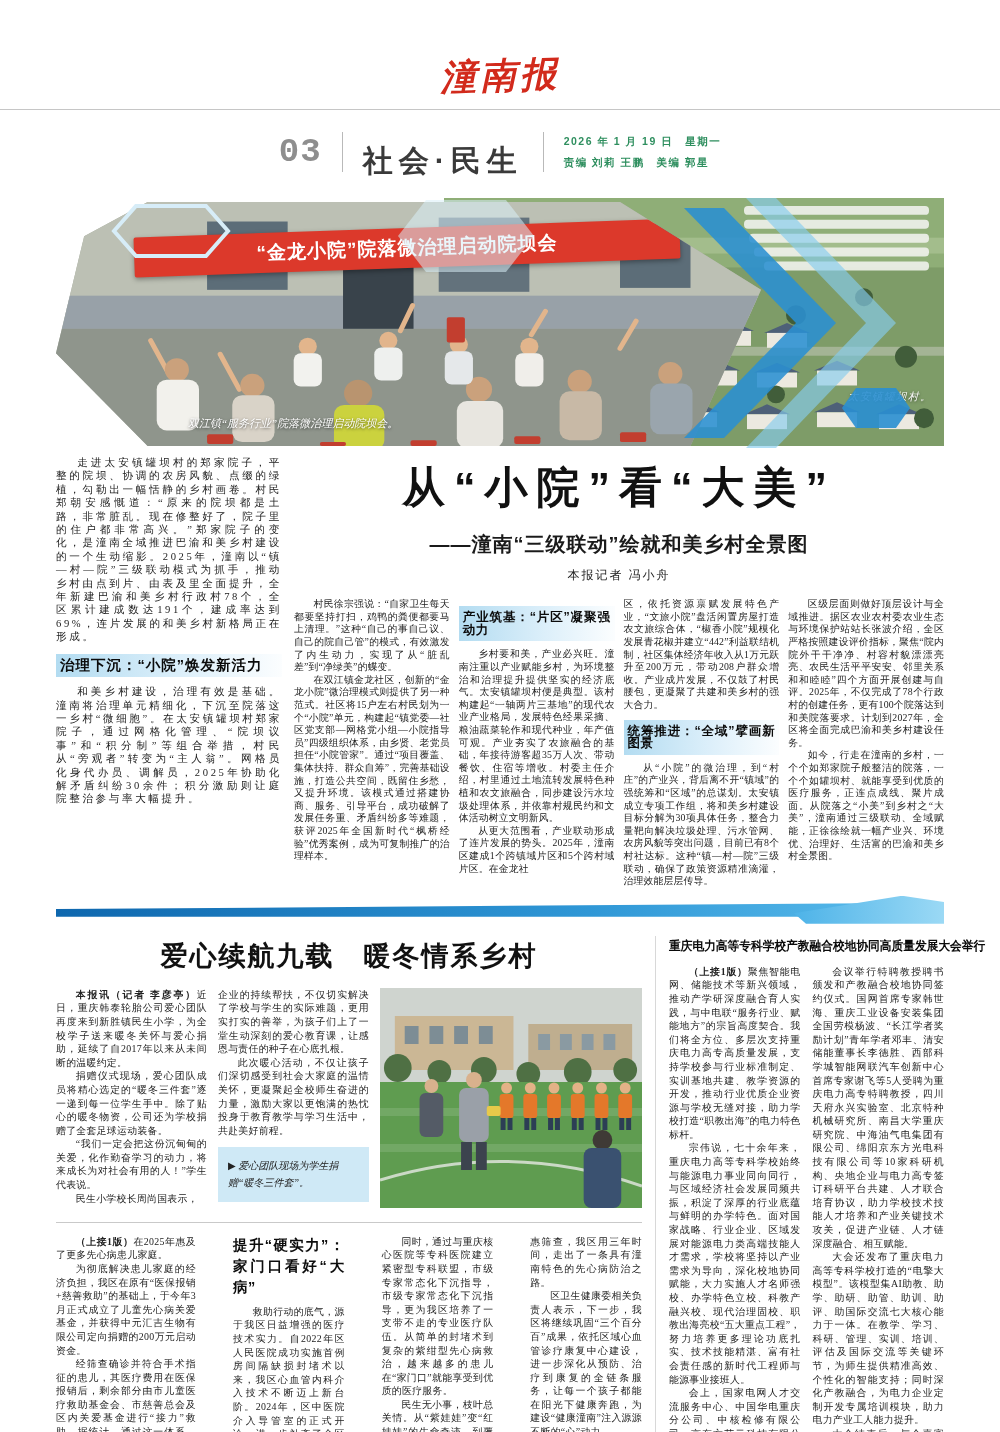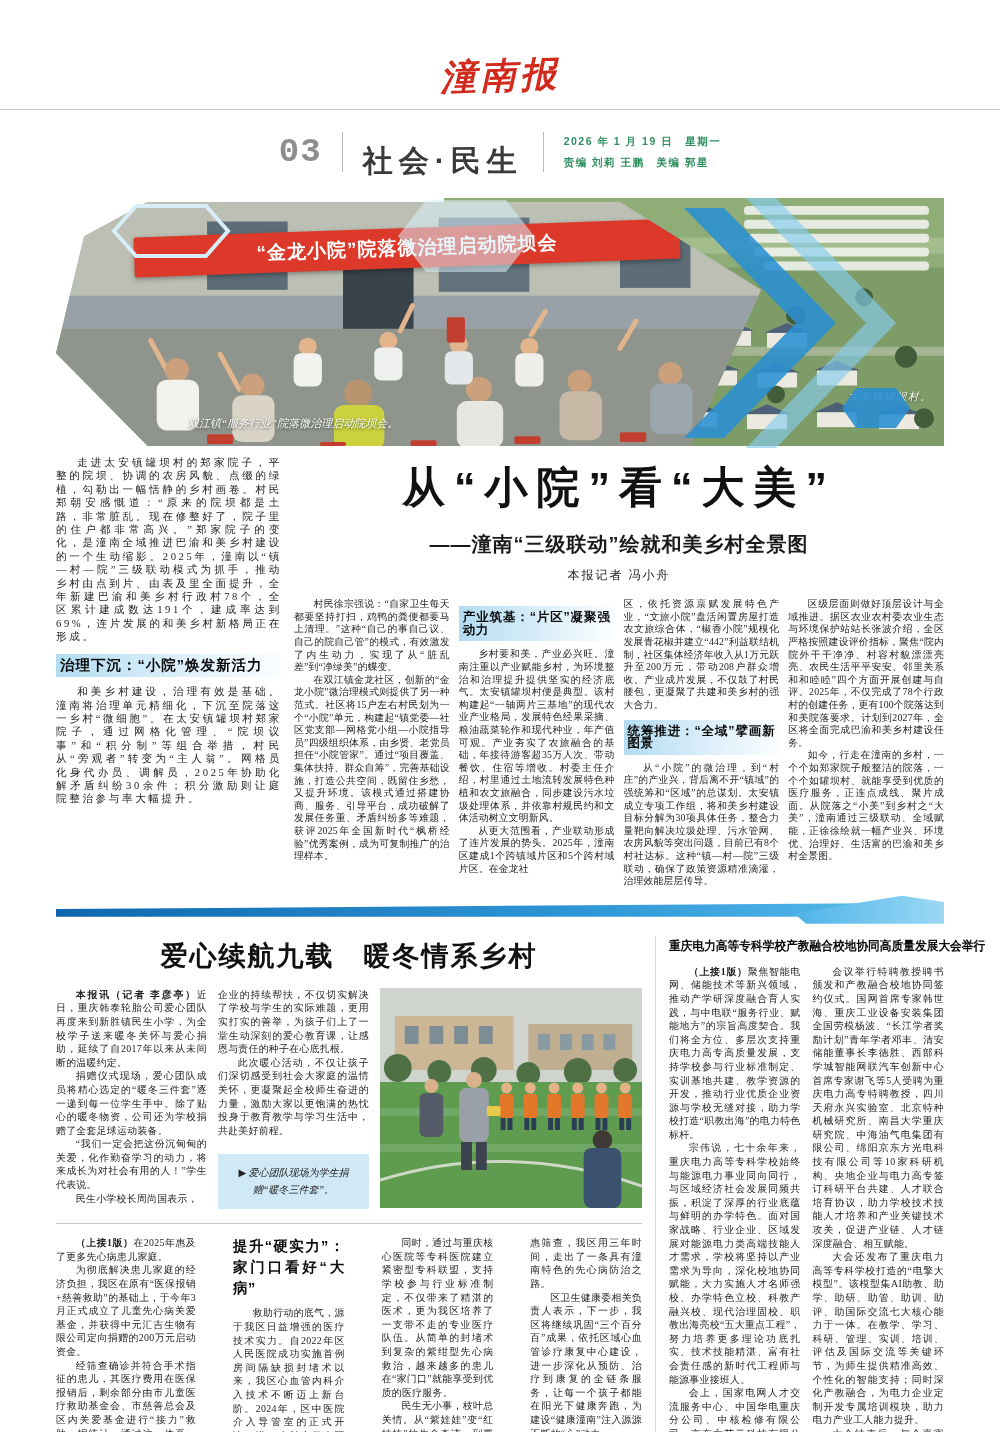--- a/index.html
+++ b/index.html
@@ -60,22 +60,22 @@
   
   .bottom{display:flex;gap:13px;margin:12px 56px 0;}
   .bottom-left{flex:none;width:586px;}
   .vdiv{width:1px;background:#d8d8d8;}
   .love-title{font-family:"Liberation Sans",sans-serif;font-weight:900;font-size:27px;color:#111;
               text-align:center;letter-spacing:2px;margin:2px 0 14px;}
   .love-row{display:flex;gap:11px;}
   .bcol{font-size:9.9px;line-height:13.6px;letter-spacing:.3px;text-align:justify;color:#222;}
   .love-c1,.love-c2{flex:none;width:151px;}
   .love-photo{flex:1;height:220px;overflow:hidden;}
-  .cap-box{margin-top:17px;background:#cfe9f6;padding:11px 10px;font-style:italic;font-size:10px;
-           line-height:16.5px;text-align:center;color:#222;}
+  .cap-box{margin-top:10px;background:#cfe9f6;padding:11px 10px;font-style:italic;font-size:10px;
+           line-height:16.5px;color:#222;}
   .rule-h{border:none;border-top:1px solid #c9c9c9;margin:14px 0 12px;}
   .health-row{display:flex;gap:13px;}
   .health-c1{flex:none;width:140px;}
   .health-right{flex:1;display:flex;flex-direction:column;gap:10px;}
   .health-cols{display:flex;gap:13px;}
   .health-cols .bcol{flex:1;width:auto;margin-left:24px;}
   .health-head{font-family:"Liberation Sans",sans-serif;font-weight:900;font-size:14.5px;line-height:1.45;
                color:#0d0d0d;margin:0 0 7px;letter-spacing:.5px;}
   
   .notebook{background:#d9ecf7;padding:10px 14px 12px;display:flex;gap:16px;}
@@ -376,21 +376,21 @@
           <p class="p">为彻底解决患儿家庭的经济负担，我区在原有“医保报销+慈善救助”的基础上，于今年3月正式成立了儿童先心病关爱基金，并获得中元汇吉生物有限公司定向捐赠的200万元启动资金。</p>
           <p class="p">经筛查确诊并符合手术指征的患儿，其医疗费用在医保报销后，剩余部分由市儿童医疗救助基金会、市慈善总会及区内关爱基金进行“接力”救助。据统计，通过这一体系，患儿家庭实现了真正的“零负担”救治，人均获得医疗补贴超4.7万元，让许多曾因经济困难而犹豫治疗的家庭重新燃起了希望。</p>
         </div>
         <div class="health-right">
           <div class="health-cols">
             <div class="bcol">
               <div class="health-head">提升“硬实力”：家门口看好“大病”</div>
               <p class="p">救助行动的底气，源于我区日益增强的医疗技术实力。自2022年区人民医院成功实施首例房间隔缺损封堵术以来，我区心血管内科介入技术不断迈上新台阶。2024年，区中医院介入导管室的正式开诊，进一步补齐了全区心血管急危重症诊疗的硬件短板。</p>
             </div>
             <div class="bcol">
-              <p class="p">同时，通过与重庆核心医院等专科医院建立紧密型专科联盟，支持学校参与行业标准制定，不仅带来了精湛的医术，更为我区培养了一支带不走的专业医疗队伍。从简单的封堵术到复杂的紫绀型先心病救治，越来越多的患儿在“家门口”就能享受到优质的医疗服务。</p>
+              <p class="p">同时，通过与重庆核心医院等专科医院建立紧密型专科联盟，市级专家常态化下沉指导，市级专家常态化下沉指导，更为我区培养了一支带不走的专业医疗队伍。从简单的封堵术到复杂的紫绀型先心病救治，越来越多的患儿在“家门口”就能享受到优质的医疗服务。</p>
               <p class="p">民生无小事，枝叶总关情。从“紫娃娃”变“红娃娃”的生命奇迹，到覆盖全区10余万儿童的普</p>
             </div>
             <div class="bcol">
               <p class="p cont">惠筛查，我区用三年时间，走出了一条具有潼南特色的先心病防治之路。</p>
               <p class="p">区卫生健康委相关负责人表示，下一步，我区将继续巩固“三个百分百”成果，依托区域心血管诊疗康复中心建设，进一步深化从预防、治疗到康复的全链条服务，让每一个孩子都能在阳光下健康奔跑，为建设“健康潼南”注入源源不断的“心”动力。</p>
             </div>
           </div>
 
           <div class="notebook">
             <div class="nb-left">

